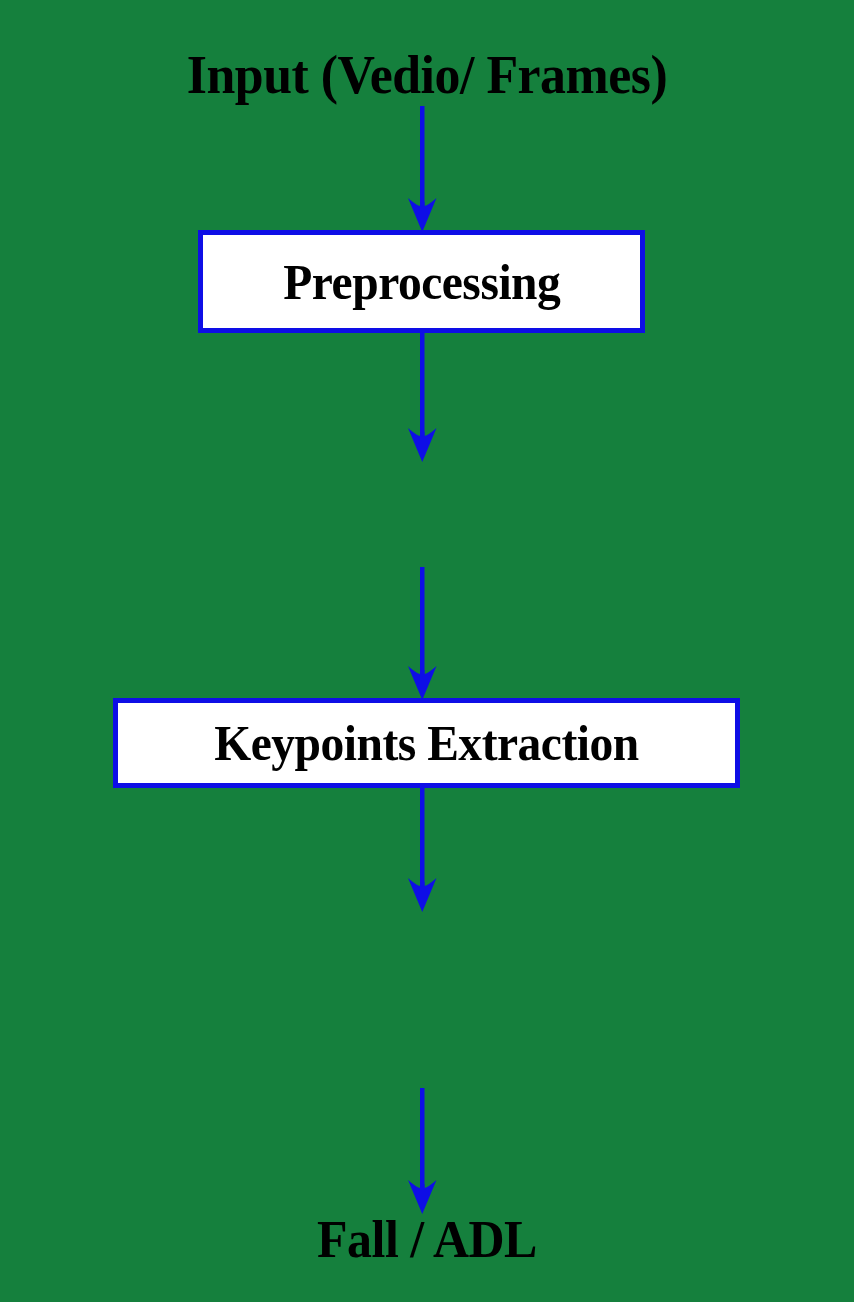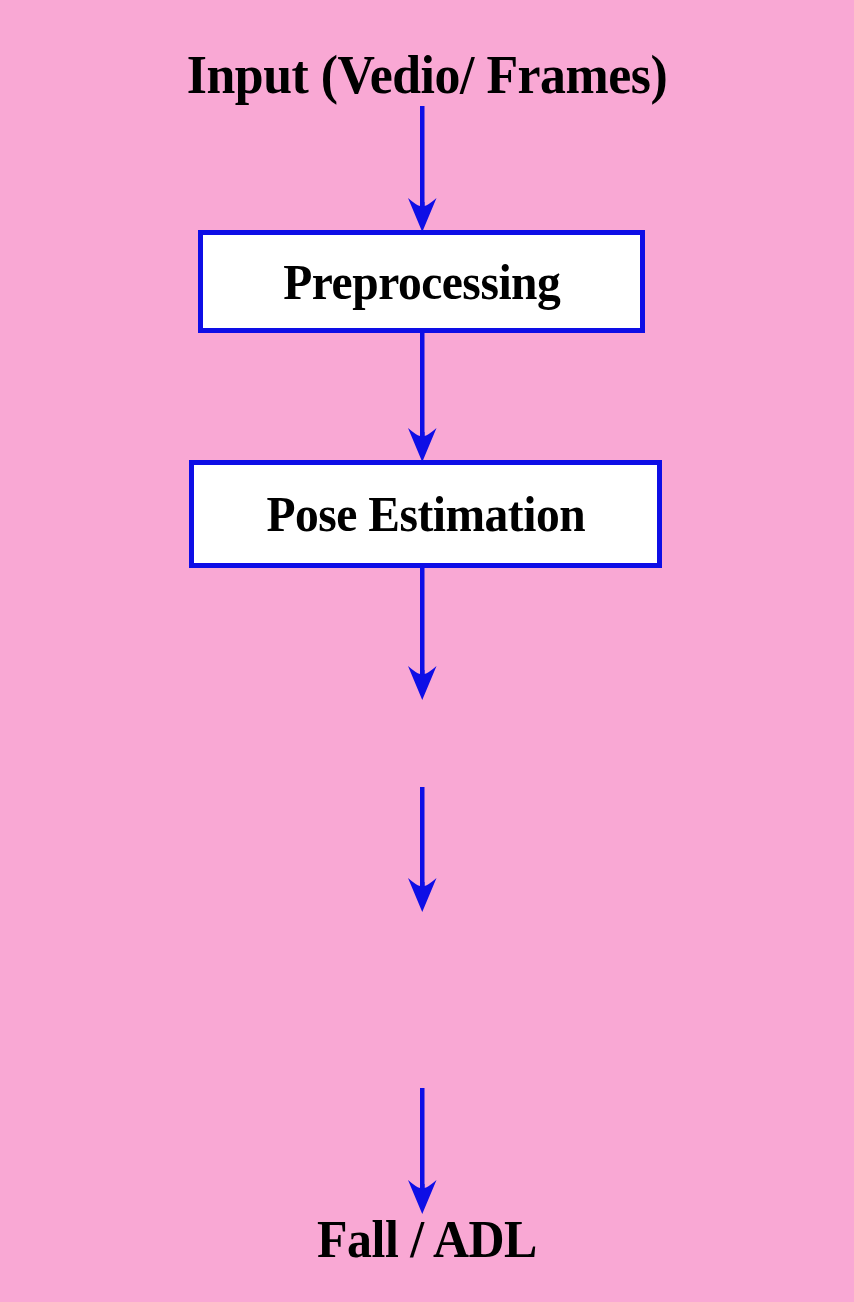--- a/index.html
+++ b/index.html
@@ -4,21 +4,21 @@
 <style>
   html, body {
     margin: 0;
     padding: 0;
     background: #ffffff;
   }
   #canvas {
     position: relative;
     width: 854px;
     height: 1302px;
-    background: #f9a8d4;
+    background: #15803d;
     overflow: hidden;
     font-family: "Liberation Serif", "DejaVu Serif", serif;
   }
 
   
   .term-label {
     position: absolute;
     left: 0;
     width: 854px;
     text-align: center;
@@ -111,31 +111,31 @@
     <span class="box-label">Preprocessing</span>
   </div>
 
   <div class="arrow" id="arrow-2">
     <svg viewBox="0 0 52 130" preserveAspectRatio="none">
       <rect x="24" y="0" width="4.5" height="108" fill="#0e0ee6"></rect>
       <path d="M 26.25 130 L 12 96 Q 20 103 24 104 L 24 100 L 28.5 100 L 28.5 104 Q 32.5 103 40.5 96 Z" fill="#0e0ee6"></path>
     </svg>
   </div>
 
-  <div class="proc-box" id="box-pose-estimation">
-    <span class="box-label">Pose Estimation</span>
-  </div>
 
   <div class="arrow" id="arrow-3">
     <svg viewBox="0 0 52 133" preserveAspectRatio="none">
       <rect x="24" y="0" width="4.5" height="111" fill="#0e0ee6"></rect>
       <path d="M 26.25 133 L 12 99 Q 20 106 24 107 L 24 103 L 28.5 103 L 28.5 107 Q 32.5 106 40.5 99 Z" fill="#0e0ee6"></path>
     </svg>
   </div>
 
+  <div class="proc-box" id="box-keypoints-extraction">
+    <span class="box-label">Keypoints Extraction</span>
+  </div>
 
   <div class="arrow" id="arrow-4">
     <svg viewBox="0 0 52 125" preserveAspectRatio="none">
       <rect x="24" y="0" width="4.5" height="103" fill="#0e0ee6"></rect>
       <path d="M 26.25 125 L 12 91 Q 20 98 24 99 L 24 95 L 28.5 95 L 28.5 99 Q 32.5 98 40.5 91 Z" fill="#0e0ee6"></path>
     </svg>
   </div>
 
 
   <div class="arrow" id="arrow-5">

